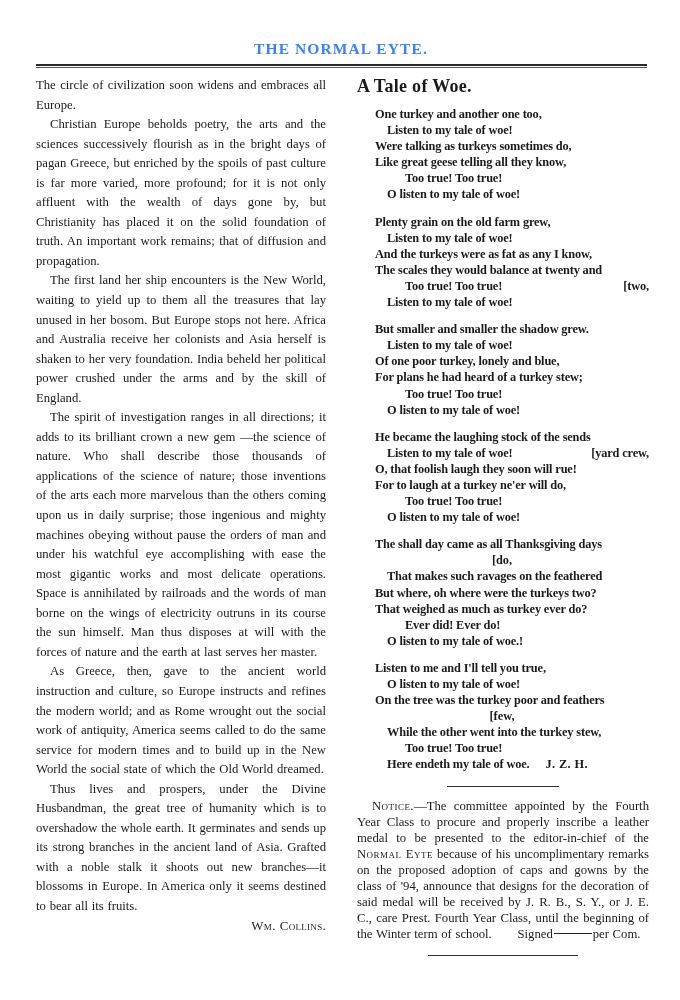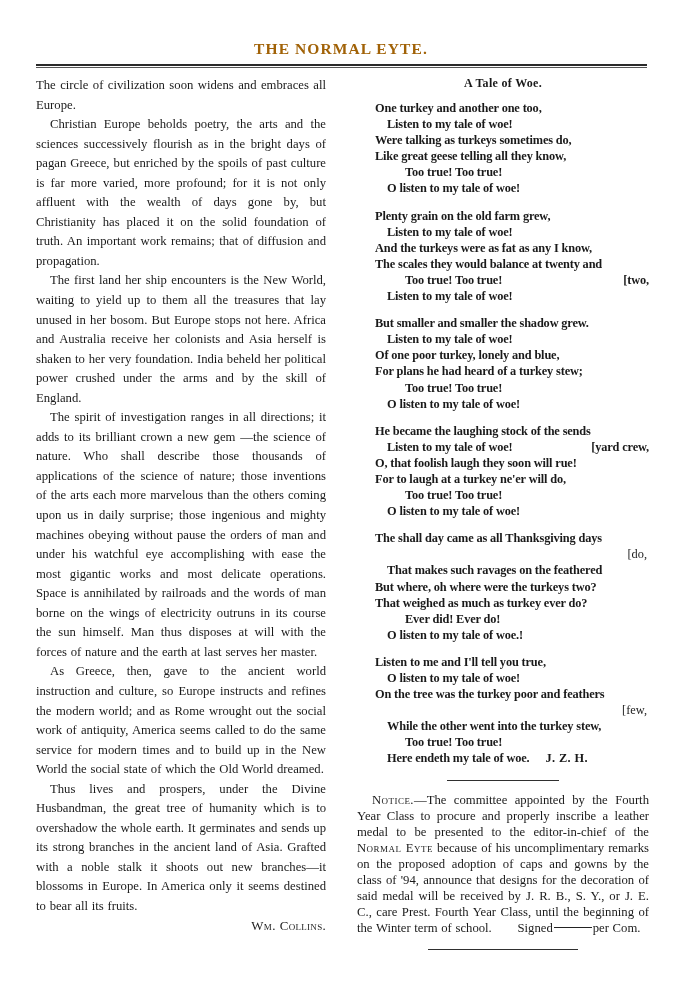--- a/index.html
+++ b/index.html
@@ -30,21 +30,21 @@
     position: absolute;
     left: 36px;
     top: 40px;
     width: 610px;
     text-align: center;
   }
   .masthead-title {
     font-size: 15.5px;
     font-weight: bold;
     letter-spacing: 1.1px;
-    color: #a16207;
+    color: #3b82f6;
     font-family: "Liberation Serif", "DejaVu Serif", serif;
   }
   .rule-double {
     position: absolute;
     left: 36px;
     top: 64px;
     width: 611px;
     height: 4px;
   }
   .rule-double .thick {
@@ -93,22 +93,22 @@
   .sig {
     display: block;
     text-align: right;
     font-variant: small-caps;
     font-size: 12.9px;
     letter-spacing: 0.3px;
   }
 
   
   .poem-title {
-    text-align: center;
-    font-size: 12px;
+    text-align: left;
+    font-size: 18px;
     font-weight: bold;
     letter-spacing: 0.3px;
     margin: 0 0 9px 0;
     font-family: "Liberation Serif", "DejaVu Serif", serif;
   }
   .stanza {
     margin: 0 0 11px 0;
   }
   .pline {
     font-size: 12.35px;
@@ -125,22 +125,22 @@
   .turnover {
     position: absolute;
     right: 0;
     top: 0;
     font-weight: bold;
     font-size: 12.35px;
   }
   .turn-line {
     font-size: 12.35px;
     line-height: 16.1px;
-    text-align: right;
-    font-weight: normal;
+    text-align: center;
+    font-weight: bold;
     padding-right: 2px;
   }
   .poem-sig {
     display: inline-block;
     margin-left: 16px;
     font-weight: bold;
     letter-spacing: 0.4px;
   }
 
   

